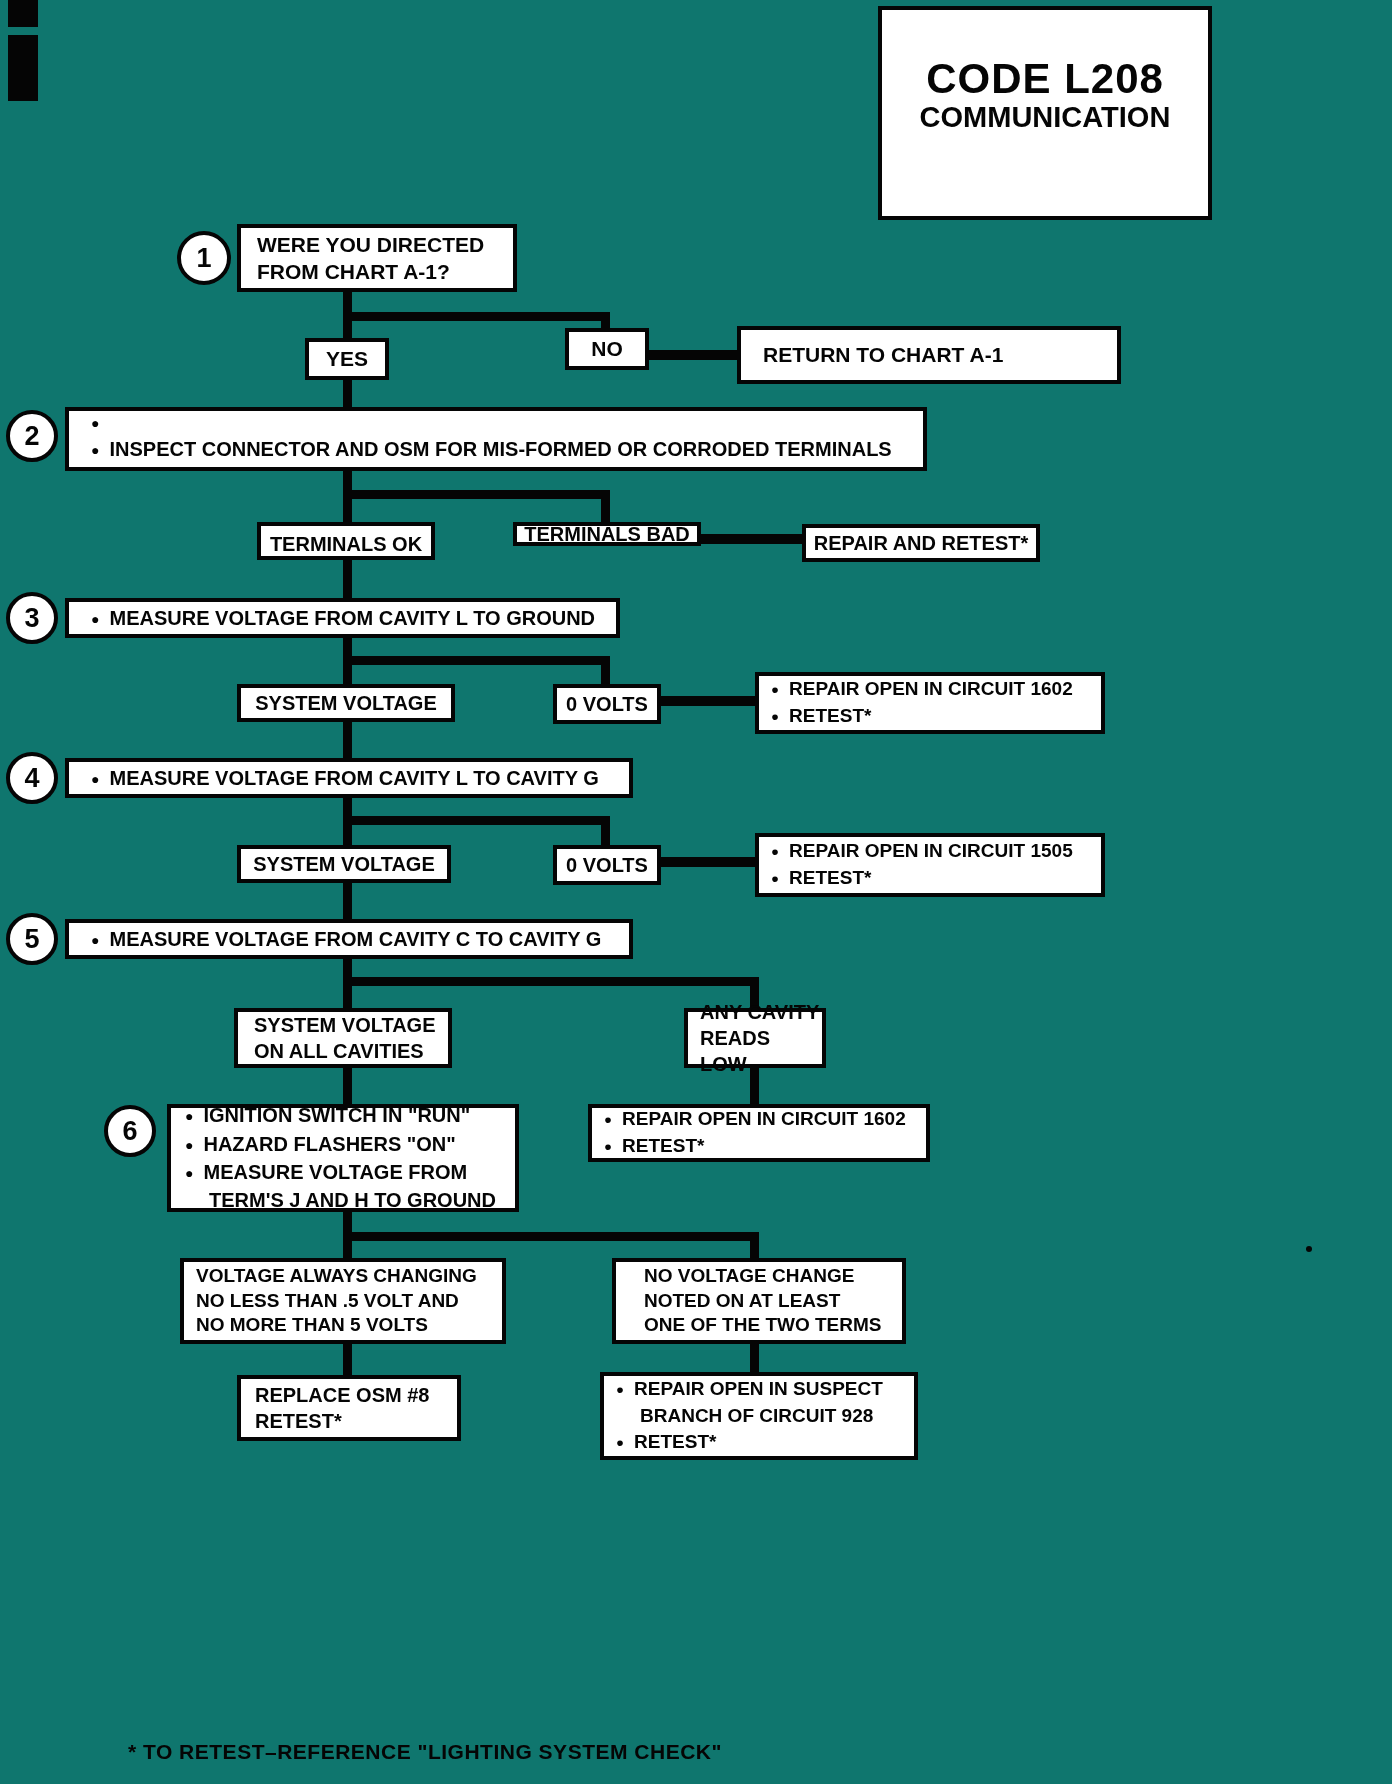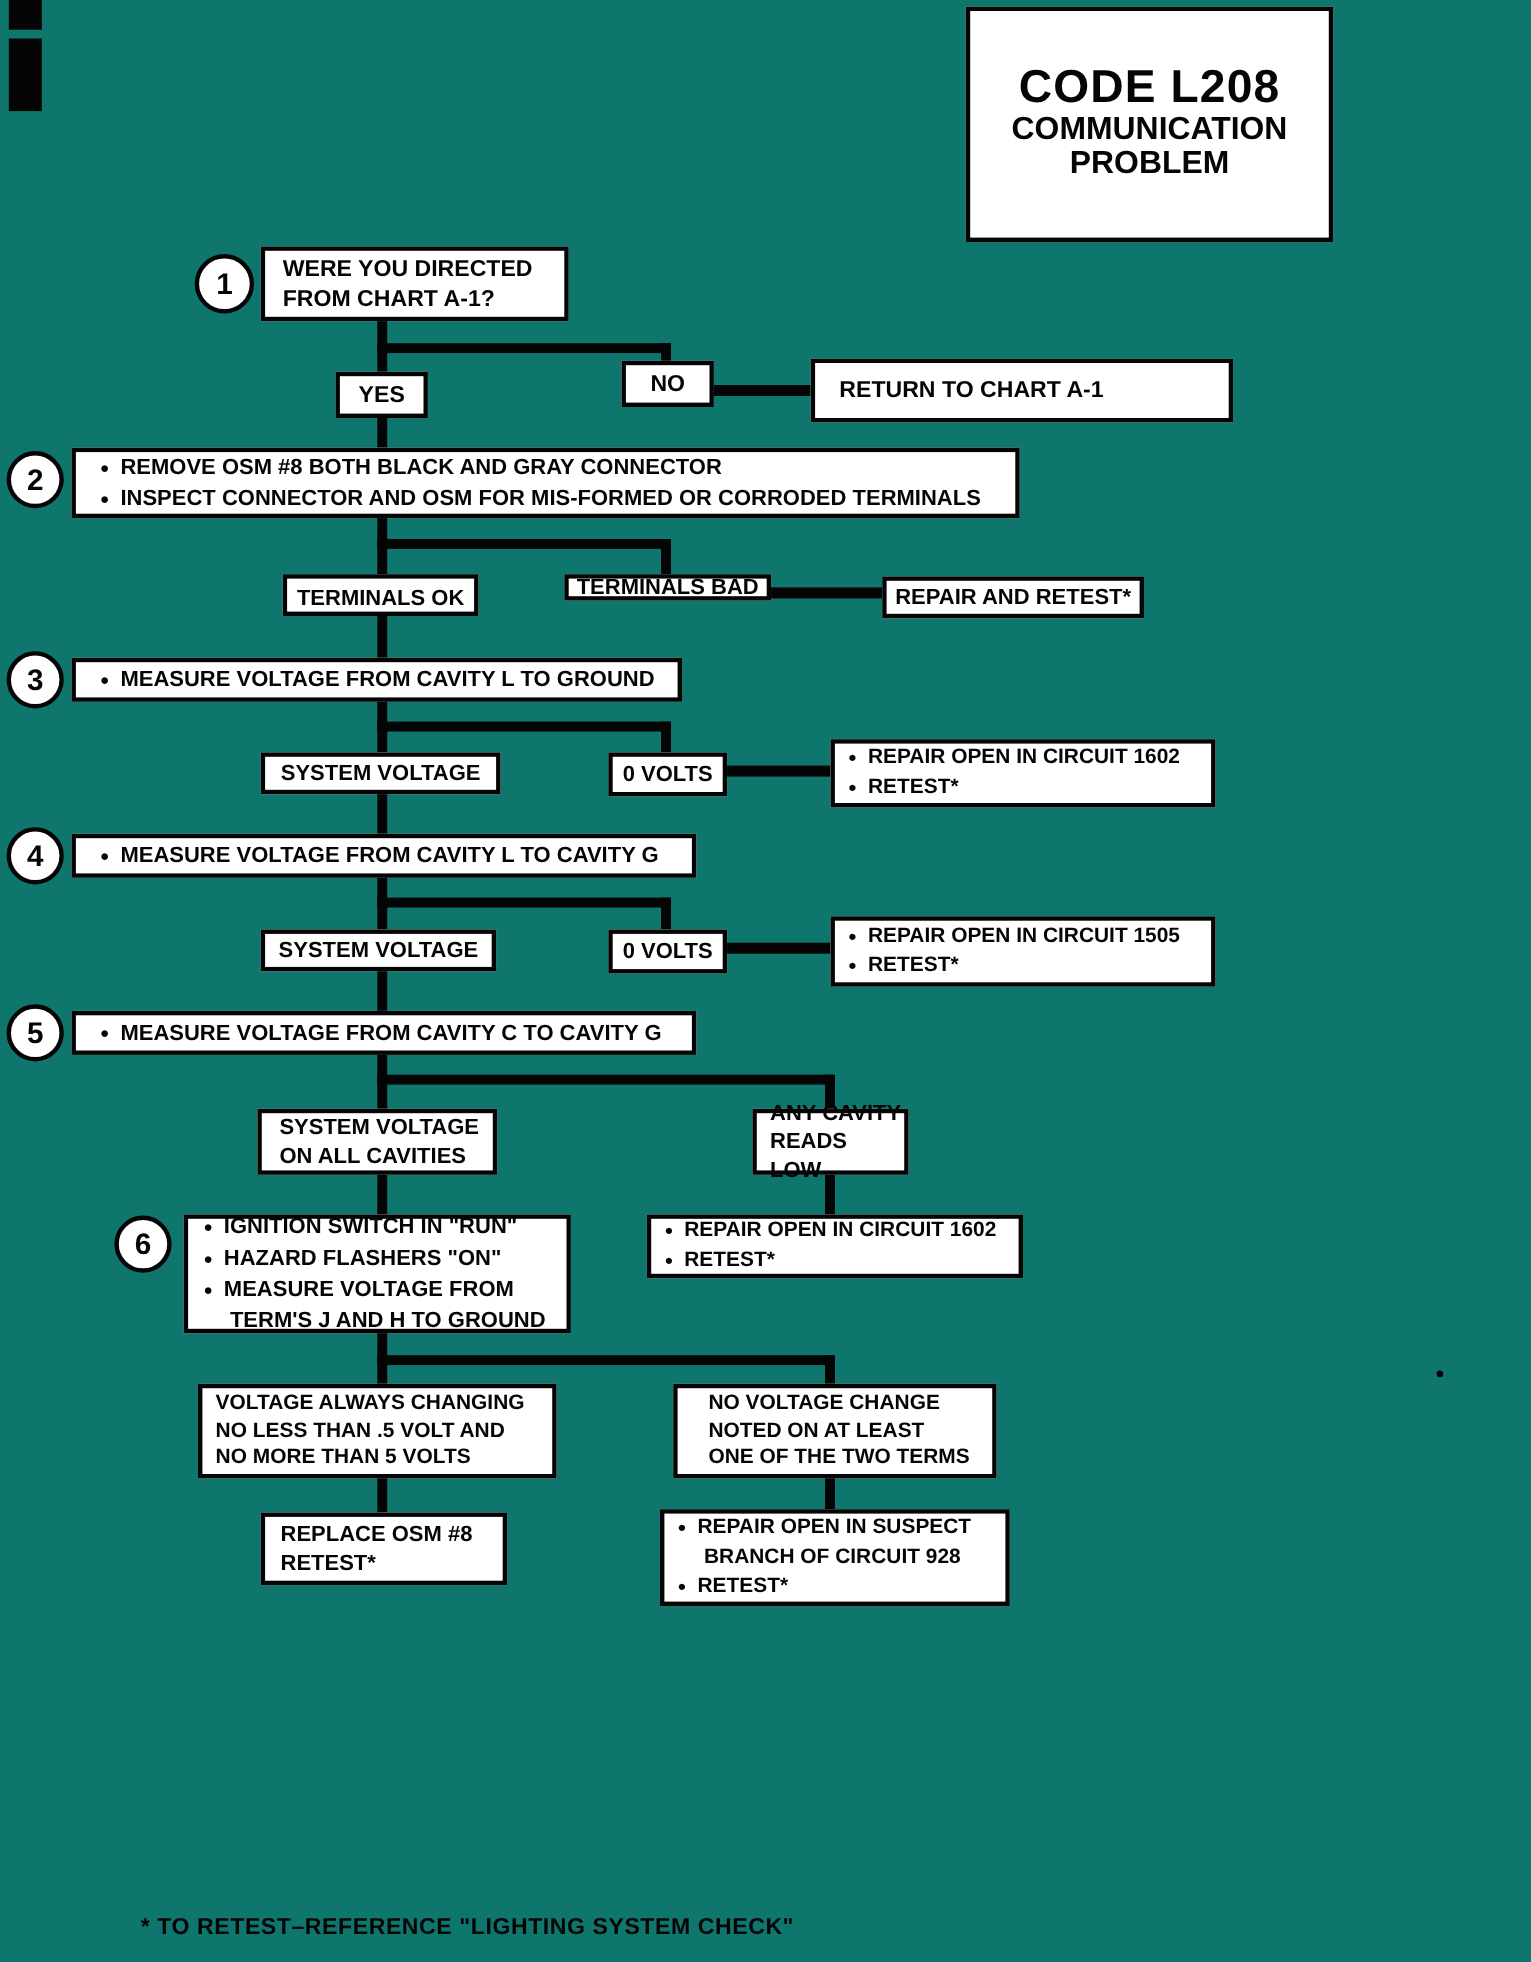--- a/index.html
+++ b/index.html
@@ -60,21 +60,20 @@
 
 <div id="page">
 
   <div class="artifact" style="left:8px;top:0;width:30px;height:27px;"></div>
   <div class="artifact" style="left:8px;top:35px;width:30px;height:66px;"></div>
   <div class="artifact" style="left:1306px;top:1246px;width:6px;height:6px;border-radius:50%;"></div>
 
   <div id="title-box">
     <div class="code">CODE L208</div>
     <div class="sub">COMMUNICATION</div>
-    <div class="sub">PROBLEM</div>
   </div>
 
   <div class="circle" style="left:177px;top:231px;">
     <span>1</span>
   </div>
   <div class="box fs21 pad-l" style="left:237px;top:224px;width:280px;height:68px;">
     <span class="ln">WERE YOU DIRECTED</span>
     <span class="ln">FROM CHART A-1?</span>
   </div>
 
@@ -94,21 +93,20 @@
   </div>
 
   <div class="conn" style="left:343px;top:380px;width:9px;height:27px;"></div>
 
   <div class="circle" style="left:6px;top:410px;width:52px;height:52px;">
     <span>2</span>
   </div>
   <div class="box fs20 pad-l2" style="left:65px;top:407px;width:862px;height:64px;">
     <div class="row">
       <span class="blt">●</span>
-      <span>REMOVE OSM #8 BOTH BLACK AND GRAY CONNECTOR</span>
     </div>
     <div class="row">
       <span class="blt">●</span>
       <span>INSPECT CONNECTOR AND OSM FOR MIS-FORMED OR CORRODED TERMINALS</span>
     </div>
   </div>
 
   <div class="conn" style="left:343px;top:471px;width:9px;height:51px;"></div>
   <div class="conn" style="left:343px;top:490px;width:267px;height:9px;"></div>
   <div class="conn" style="left:601px;top:490px;width:9px;height:32px;"></div>

